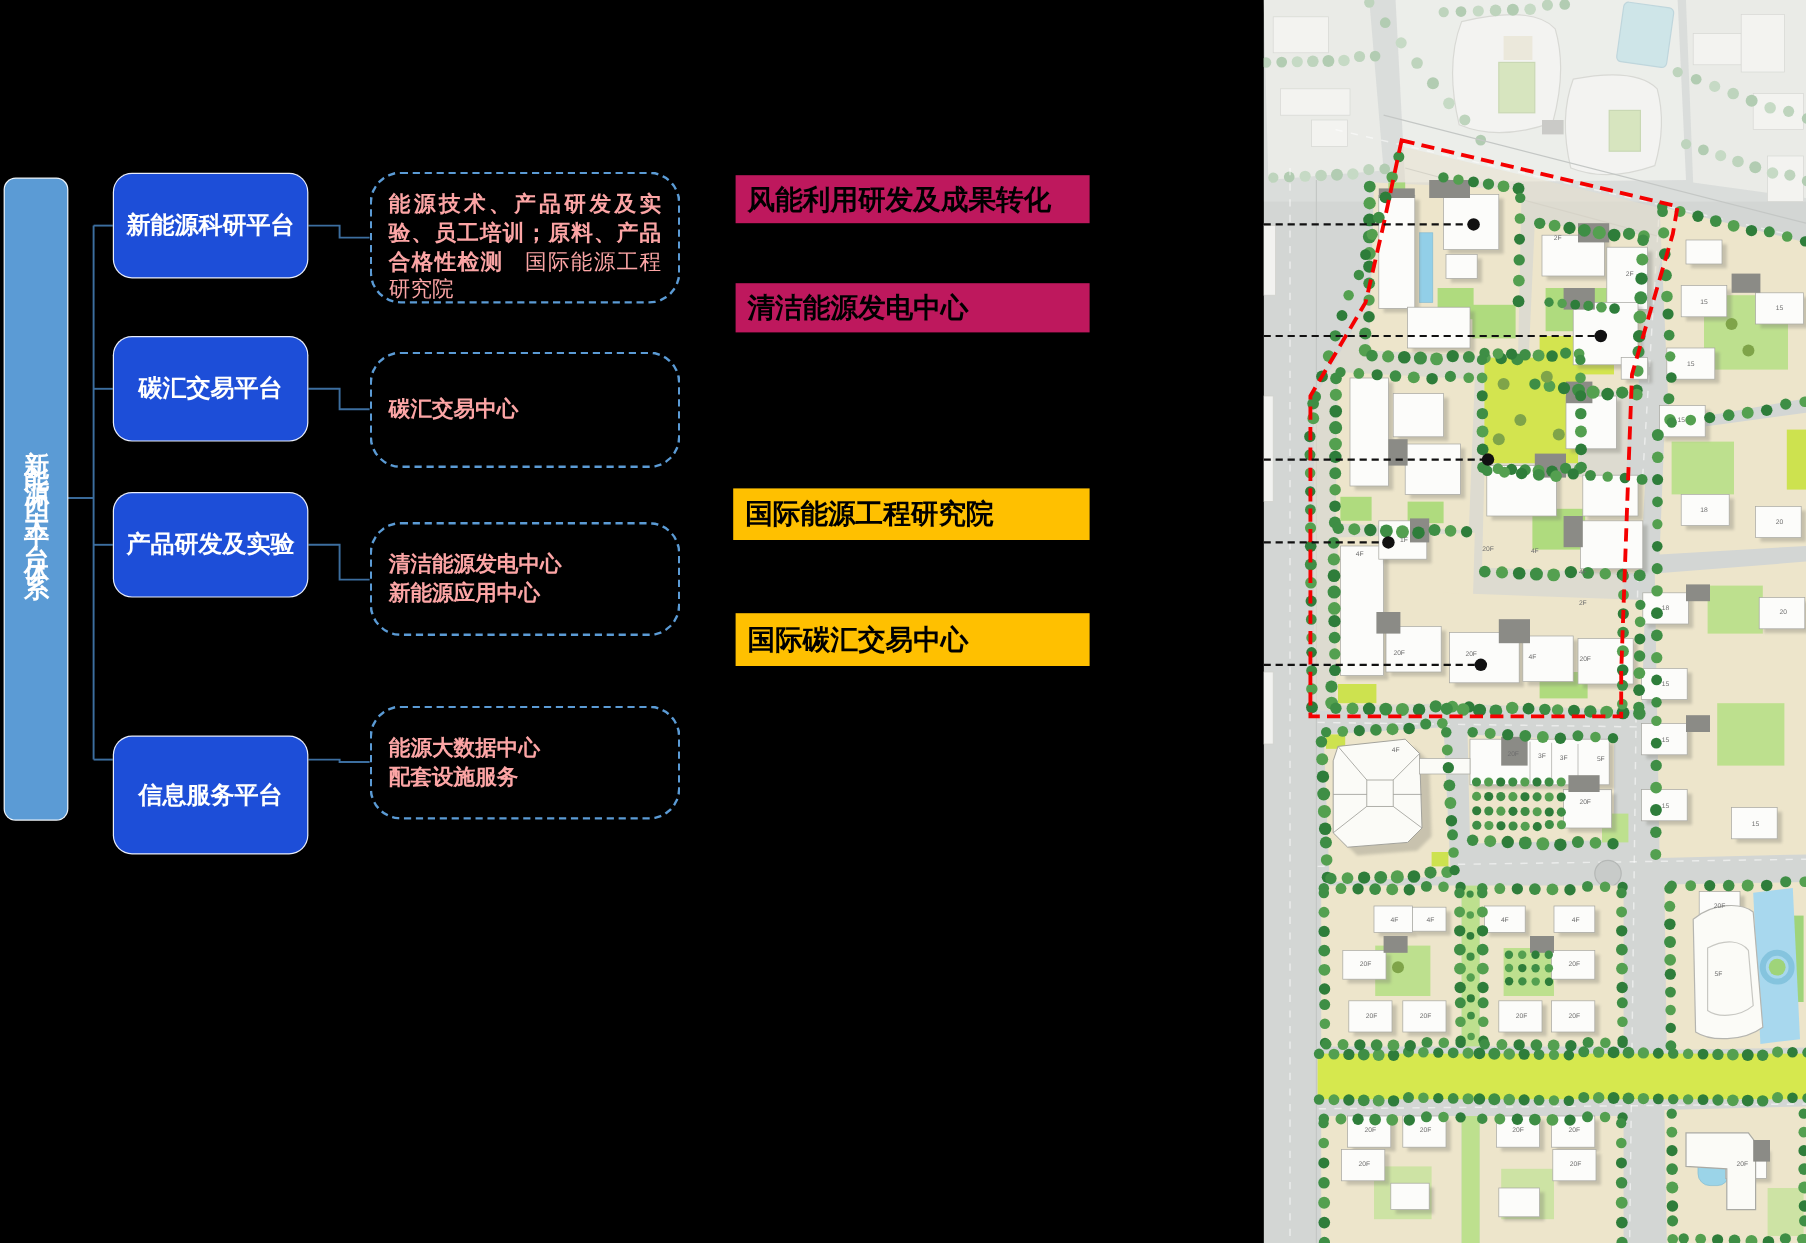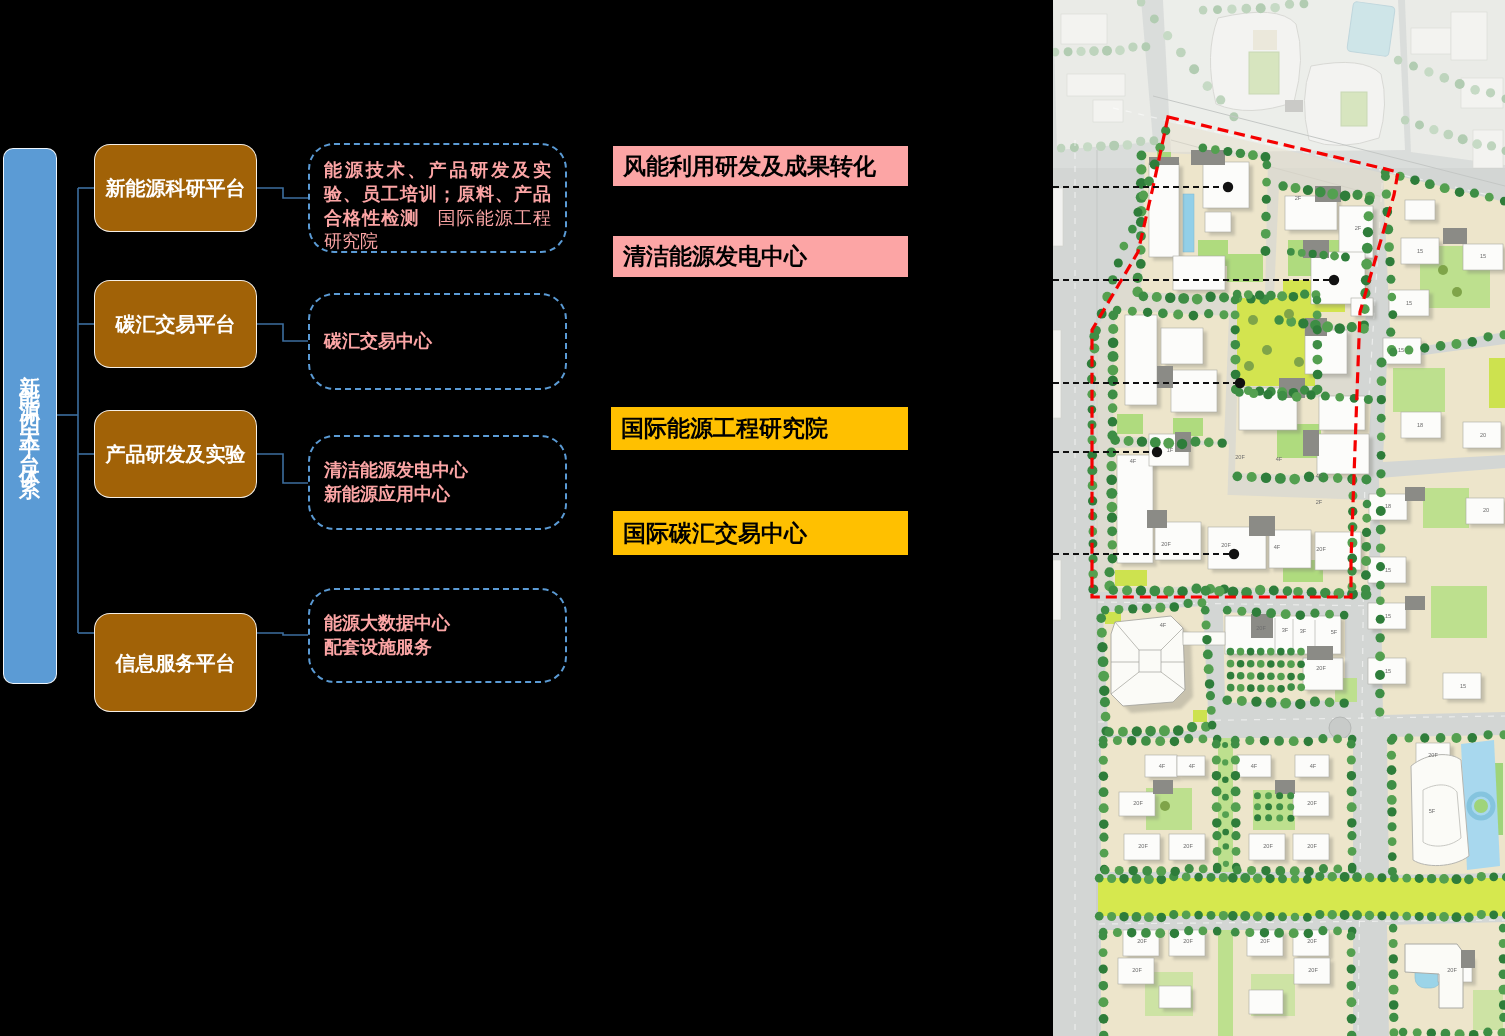--- a/index.html
+++ b/index.html
@@ -4,36 +4,36 @@
 <style>
   html,body{margin:0;padding:0;background:#000;}
   .stage{position:relative;width:1505px;height:1036px;background:#000;overflow:hidden;
          font-family:"Liberation Sans","DejaVu Sans",sans-serif;}
   
   .rootbox{position:absolute;left:3px;top:148px;width:52px;height:534px;background:#5B9BD5;
            border:1px solid rgba(255,255,255,.9);border-radius:10px;display:flex;align-items:center;justify-content:center;}
   .rootbox span{writing-mode:vertical-rl;text-orientation:upright;color:#fff;font-weight:bold;
            font-size:21px;letter-spacing:13px;line-height:1;}
   
-  .pbox{position:absolute;left:94px;width:163px;background:#a16207;border:1px solid rgba(255,255,255,.9);
+  .pbox{position:absolute;left:94px;width:163px;background:#1d4ed8;border:1px solid rgba(255,255,255,.9);
         border-radius:16px;display:flex;align-items:center;justify-content:center;text-align:center;
         color:#fff;font-weight:bold;font-size:20px;line-height:1.3;padding:0 10px;box-sizing:border-box;}
   #p0{top:144px;height:88px}#p1{top:280px;height:88px}#p2{top:410px;height:88px}#p3{top:613px;height:99px}
   
   .dbox{position:absolute;left:308px;width:259px;border:2px dashed #5B9BD5;border-radius:26px;
         box-sizing:border-box;color:#fca5a5;font-size:18px;font-weight:bold;line-height:1.32;
         display:flex;flex-direction:column;justify-content:center;padding:10px 14px;}
   #d0{top:143px;height:110px;display:block;padding-top:14px;text-align:justify;}
   #d1{top:293px;height:97px}#d2{top:435px;height:95px}#d3{top:588px;height:95px}
   .dbox .pre{white-space:pre-line}
   .reg{font-weight:normal;margin-left:1em;}
   
   .callout{position:absolute;left:613px;width:295px;display:flex;align-items:center;
            padding-left:10px;box-sizing:border-box;color:#000;font-weight:bold;font-size:23px;}
-  .c-blue{background:#fca5a5}.c-orange{background:#FFC000}
+  .c-blue{background:#be185d}.c-orange{background:#FFC000}
   #c0{top:146px;height:40px}#c1{top:236px;height:41px}#c2{top:340px;height:40px}
   #c3{top:407px;height:43px;left:611px;width:297px}#c4{top:511px;height:44px}
   .connectors{position:absolute;left:0;top:0;pointer-events:none;}
   .mapwrap{position:absolute;left:1053px;top:0;width:452px;height:1036px;}
 </style>
 </head>
 <body>
 
 <div class="stage">
 

